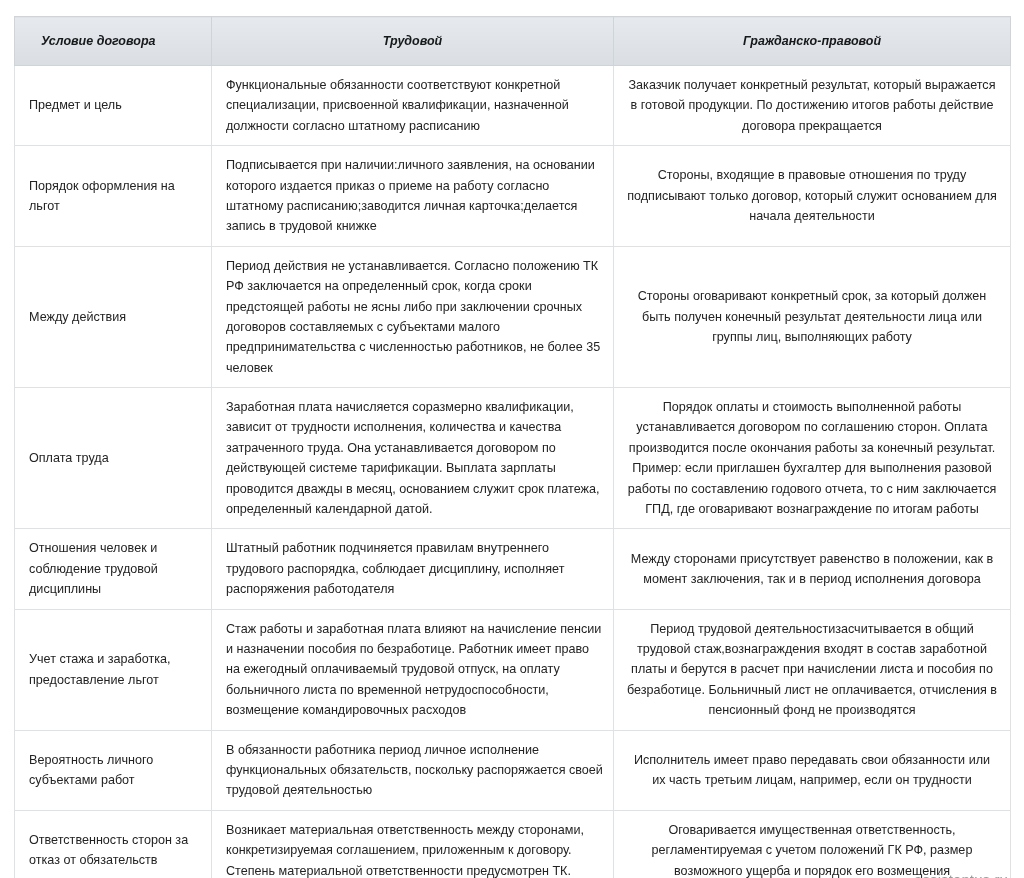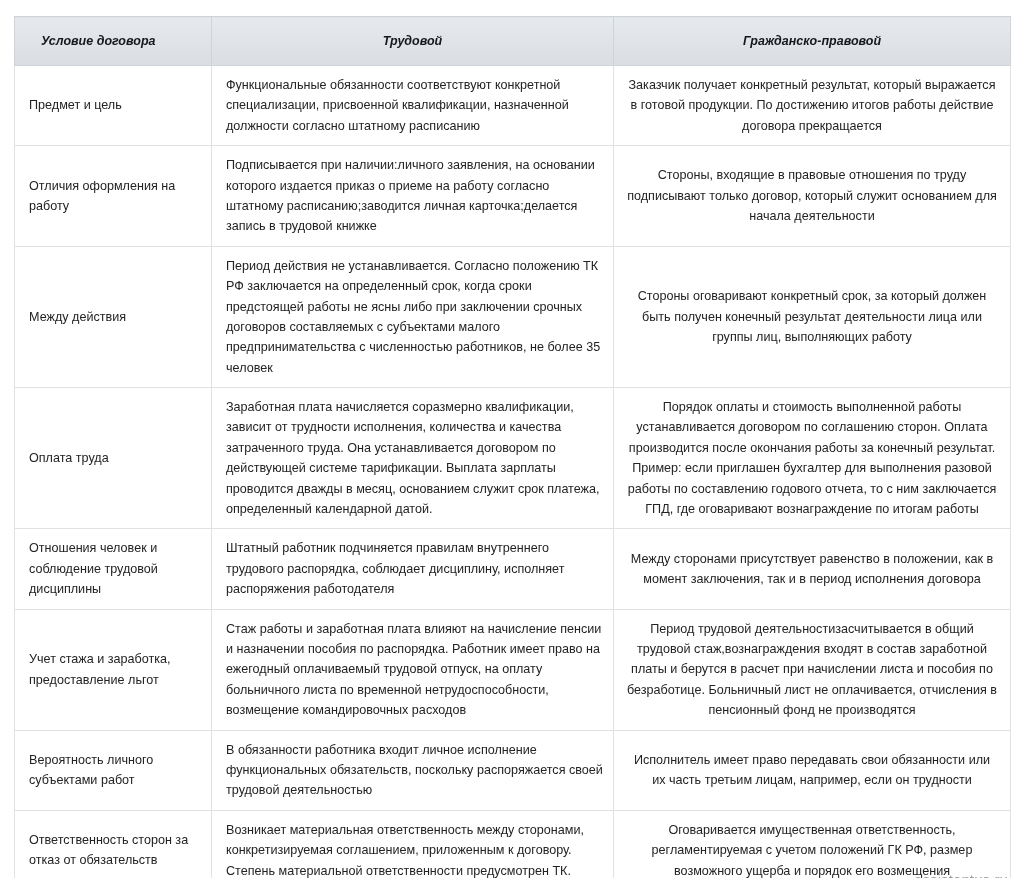--- a/index.html
+++ b/index.html
@@ -119,47 +119,47 @@
           <th>Гражданско-правовой</th>
         </tr>
       </thead>
       <tbody id="tbody">
           <tr>
             <td class="col-cond">Предмет и цель</td>
             <td class="col-labor">Функциональные обязанности соответствуют конкретной специализации, присвоенной квалификации, назначенной должности согласно штатному расписанию</td>
             <td class="col-civil">Заказчик получает конкретный результат, который выражается в готовой продукции. По достижению итогов работы действие договора прекращается</td>
           </tr>
           <tr>
-            <td class="col-cond">Отличия оформления на работу</td>
+            <td class="col-cond">Порядок оформления на льгот</td>
             <td class="col-labor">Подписывается при наличии:личного заявления, на основании которого издается приказ о приеме на работу согласно штатному расписанию;заводится личная карточка;делается запись в трудовой книжке</td>
             <td class="col-civil">Стороны, входящие в правовые отношения по труду подписывают только договор, который служит основанием для начала деятельности</td>
           </tr>
           <tr>
             <td class="col-cond">Между действия</td>
             <td class="col-labor">Период действия не устанавливается. Согласно положению ТК РФ заключается на определенный срок, когда сроки предстоящей работы не ясны либо при заключении срочных договоров составляемых с субъектами малого предпринимательства с численностью работников, не более 35 человек</td>
             <td class="col-civil">Стороны оговаривают конкретный срок, за который должен быть получен конечный результат деятельности лица или группы лиц, выполняющих работу</td>
           </tr>
           <tr>
             <td class="col-cond">Оплата труда</td>
             <td class="col-labor">Заработная плата начисляется соразмерно квалификации, зависит от трудности исполнения, количества и качества затраченного труда. Она устанавливается договором по действующей системе тарификации. Выплата зарплаты проводится дважды в месяц, основанием служит срок платежа, определенный календарной датой.</td>
             <td class="col-civil">Порядок оплаты и стоимость выполненной работы устанавливается договором по соглашению сторон. Оплата производится после окончания работы за конечный результат. Пример: если приглашен бухгалтер для выполнения разовой работы по составлению годового отчета, то с ним заключается ГПД, где оговаривают вознаграждение по итогам работы</td>
           </tr>
           <tr>
             <td class="col-cond">Отношения человек и соблюдение трудовой дисциплины</td>
             <td class="col-labor">Штатный работник подчиняется правилам внутреннего трудового распорядка, соблюдает дисциплину, исполняет распоряжения работодателя</td>
             <td class="col-civil">Между сторонами присутствует равенство в положении, как в момент заключения, так и в период исполнения договора</td>
           </tr>
           <tr>
             <td class="col-cond">Учет стажа и заработка, предоставление льгот</td>
-            <td class="col-labor">Стаж работы и заработная плата влияют на начисление пенсии и назначении пособия по распорядка. Работник имеет право на ежегодный оплачиваемый трудовой отпуск, на оплату больничного листа по  временной нетрудоспособности, возмещение командировочных расходов</td>
+            <td class="col-labor">Стаж работы и заработная плата влияют на начисление пенсии и назначении пособия по безработице. Работник имеет право на ежегодный оплачиваемый трудовой отпуск, на оплату больничного листа по  временной нетрудоспособности, возмещение командировочных расходов</td>
             <td class="col-civil">Период трудовой деятельностизасчитывается в общий трудовой стаж,вознаграждения входят в состав заработной платы и берутся в расчет при начислении листа и пособия по безработице. Больничный  лист не оплачивается, отчисления в пенсионный фонд не производятся</td>
           </tr>
           <tr>
             <td class="col-cond">Вероятность личного субъектами работ</td>
-            <td class="col-labor">В обязанности работника входит личное исполнение функциональных обязательств, поскольку распоряжается своей трудовой деятельностью</td>
+            <td class="col-labor">В обязанности работника период личное исполнение функциональных обязательств, поскольку распоряжается своей трудовой деятельностью</td>
             <td class="col-civil">Исполнитель имеет право передавать свои обязанности или их часть третьим лицам, например, если он трудности</td>
           </tr>
           <tr>
             <td class="col-cond">Ответственность сторон за отказ от обязательств</td>
             <td class="col-labor">Возникает материальная ответственность между сторонами, конкретизируемая соглашением, приложенным к договору. Степень  материальной ответственности предусмотрен ТК.</td>
             <td class="col-civil">Оговаривается  имущественная ответственность, регламентируемая с учетом положений ГК РФ, размер возможного ущерба и порядок его возмещения</td>
           </tr>
         </tbody>
     </table>
   </div>

